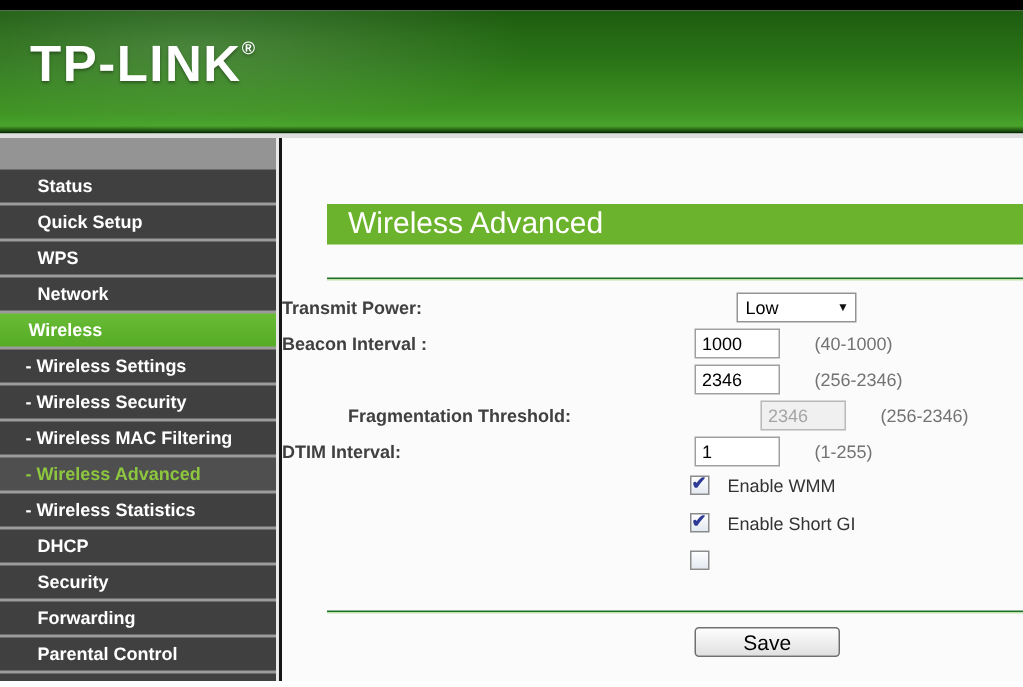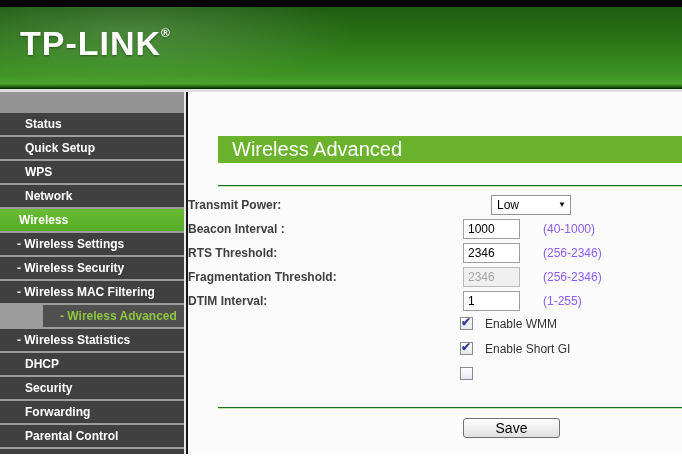--- a/index.html
+++ b/index.html
@@ -32,21 +32,21 @@
     background:#9c9c9c; overflow:hidden;
   }
   .sidebar-top { height:21px; background:#949494; }
   .side-item {
     height:22px; margin-bottom:2px; background:#404040;
     color:#fff; font-size:12px; font-weight:bold; line-height:22px;
     padding-left:25px; cursor:pointer; white-space:nowrap;
   }
   .side-item.sub { padding-left:17px; }
   .side-item.active { background:linear-gradient(180deg,#6abc35,#55ac24);padding-left:19px; }
-  .side-item.current { color:#8dc63f; background:#4f4f4f;margin-left:43px; }
+  .side-item.current { color:#8dc63f; background:#4f4f4f; }
 
   .side-gap    { position:absolute; left:184px; top:0; width:2px; height:366px; background:#e8e8e8; }
   .side-border { position:absolute; left:186px; top:0; width:2px; height:366px; background:#161616; }
 
   .content {
     position:absolute; left:188px; top:0; width:494px; height:366px;
     background:#fbfbfb; font-size:12px; color:#404040;
   }
 
   .title-bar {
@@ -59,21 +59,21 @@
     background:linear-gradient(#1d6e28 0 50%, #bfe3a9 50% 100%);
   }
   .hr1 { top:93px; } .hr2 { top:315px; }
 
   
   .form-row { position:absolute; left:0; right:0; height:20px; }
   .f-label {
     position:absolute; left:0; top:0; width:267px; height:20px;
     text-align:left; font-weight:bold; line-height:20px; color:#404040;
   }
-  .f-hint { position:absolute; left:355px; top:0; line-height:20px; color:#8b5cf6; }
+  .f-hint { position:absolute; left:355px; top:0; line-height:20px; color:#737373; }
 
   .text-input {
     position:absolute; left:275px; top:0; width:57px; height:20px;
     border:1px solid #a0a0a0; background:#fff; font-family:"Liberation Sans",sans-serif;
     font-size:12px; color:#000; padding:0 4px 0 4px; outline:none;
   }
   .text-input:disabled { background:#f0f0f0; color:#a5a5a5; border-color:#b9b9b9; }
 
   .fake-select {
     position:absolute; left:275px; top:0; width:80px; height:20px;
@@ -152,26 +152,25 @@
         </div>
       </div>
 
       <div class="form-row" style="top:127px;">
         <div class="f-label">Beacon Interval :</div>
         <input class="text-input" type="text" value="1000" style="">
         <div class="f-hint">(40-1000)</div>
       </div>
 
       <div class="form-row" style="top:151px;">
-        <div class="f-label">RTS Threshold:</div>
         <input class="text-input" type="text" value="2346" style="">
         <div class="f-hint">(256-2346)</div>
       </div>
 
-      <div class="form-row" style="top:175px;">
+      <div class="form-row" style="top:175px;margin-left:44px;">
         <div class="f-label">Fragmentation Threshold:</div>
         <input class="text-input" type="text" disabled="" value="2346" style="">
         <div class="f-hint">(256-2346)</div>
       </div>
 
       <div class="form-row" style="top:199px;">
         <div class="f-label">DTIM Interval:</div>
         <input class="text-input" type="text" value="1" style="">
         <div class="f-hint">(1-255)</div>
       </div>

